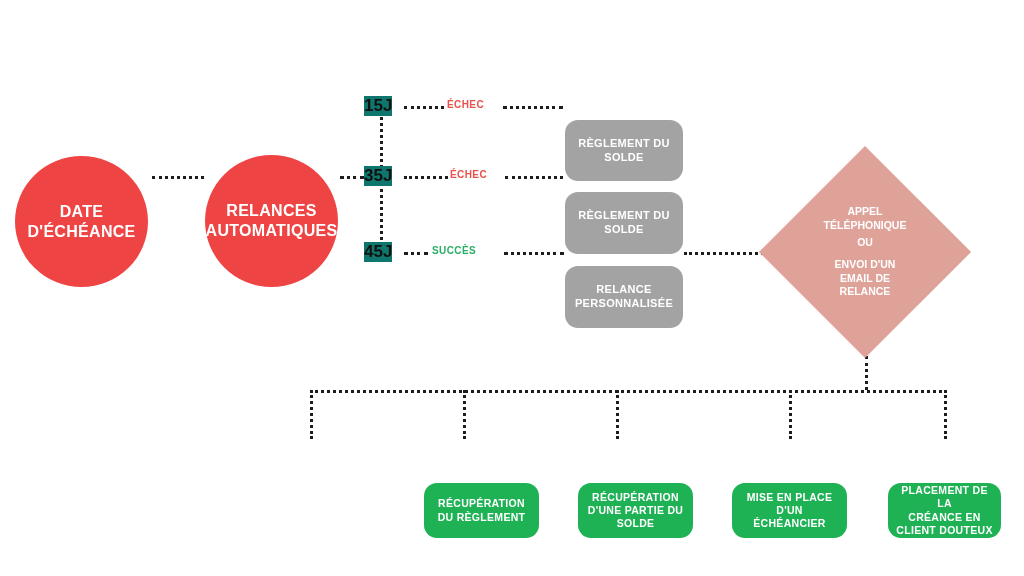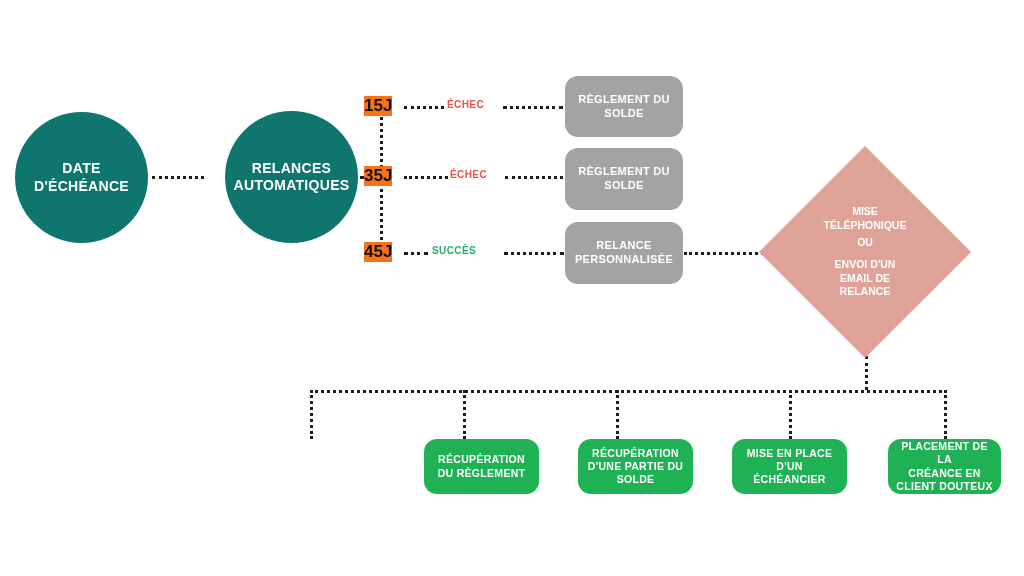--- a/index.html
+++ b/index.html
@@ -23,27 +23,28 @@
     box-sizing: border-box;
     display: flex;
     align-items: center;
     justify-content: center;
     text-align: center;
     color: #ffffff;
     font-weight: bold;
     letter-spacing: 0.3px;
     line-height: 1.25;
     z-index: 3;
+    margin-top: 44px;
   }
 
   
   .circle {
     border-radius: 50%;
-    background: #0f766e;
-    font-size: 14px;
+    background: #ef4444;
+    font-size: 16px;
   }
   .circle .label { padding: 0 14px; white-space: pre-line; }
 
   
   .greybox {
     background: #A3A3A3;
     border-radius: 13px;
     font-size: 11px;
   }
   .greybox .label { padding: 0 10px; white-space: pre-line; }
@@ -86,21 +87,21 @@
   .diamond-text .seg.gap-top2 { margin-top: 8px; }
 
   
   .daymark {
     position: absolute;
     color: #111111;
     font-weight: bold;
     font-size: 17px;
     letter-spacing: 0px;
     z-index: 4;
-    background: #f97316;
+    background: #0f766e;
   }
 
   
   .status {
     position: absolute;
     font-weight: bold;
     font-size: 10px;
     letter-spacing: 0.4px;
     z-index: 4;
     background: #ffffff;
@@ -152,21 +153,21 @@
   <div class="dot-v" style="left:463px; top:390px; height:49px;"></div>
   <div class="dot-v" style="left:616px; top:390px; height:49px;"></div>
   <div class="dot-v" style="left:789px; top:390px; height:49px;"></div>
   <div class="dot-v" style="left:944px; top:390px; height:49px;"></div>
 
   <div class="node circle" style="left:15px; top:112px; width:133px; height:131px;">
     <span class="label">DATE
 D'ÉCHÉANCE</span>
   </div>
 
-  <div class="node circle" style="left:225px; top:111px; width:133px; height:132px;">
+  <div class="node circle" style="left:205px; top:111px; width:133px; height:132px;">
     <span class="label">RELANCES
 AUTOMATIQUES</span>
   </div>
 
   <div class="daymark" style="left:364px; top:96px;">
     <span>15J</span>
   </div>
   <div class="daymark" style="left:364px; top:166px;">
     <span>35J</span>
   </div>
@@ -193,21 +194,21 @@
 SOLDE</span>
   </div>
   <div class="node greybox" style="left:565px; top:222px; width:118px; height:62px;">
     <span class="label">RELANCE
 PERSONNALISÉE</span>
   </div>
 
   <div class="diamond-wrap" style="left:790px; top:177px; width:150px; height:150px;">
     <div class="diamond-shape"></div>
     <div class="diamond-text" style="left:-36px; right:-36px; top:-18px; bottom:-18px;">
-      <div class="seg">MISE
+      <div class="seg">APPEL
 TÉLÉPHONIQUE</div>
       <div class="seg gap-top">OU</div>
       <div class="seg gap-top2">ENVOI D'UN
 EMAIL DE
 RELANCE</div>
     </div>
   </div>
 
   <div class="node greenbox" style="left:424px; top:439px; width:115px; height:55px;">
     <span class="label">RÉCUPÉRATION

